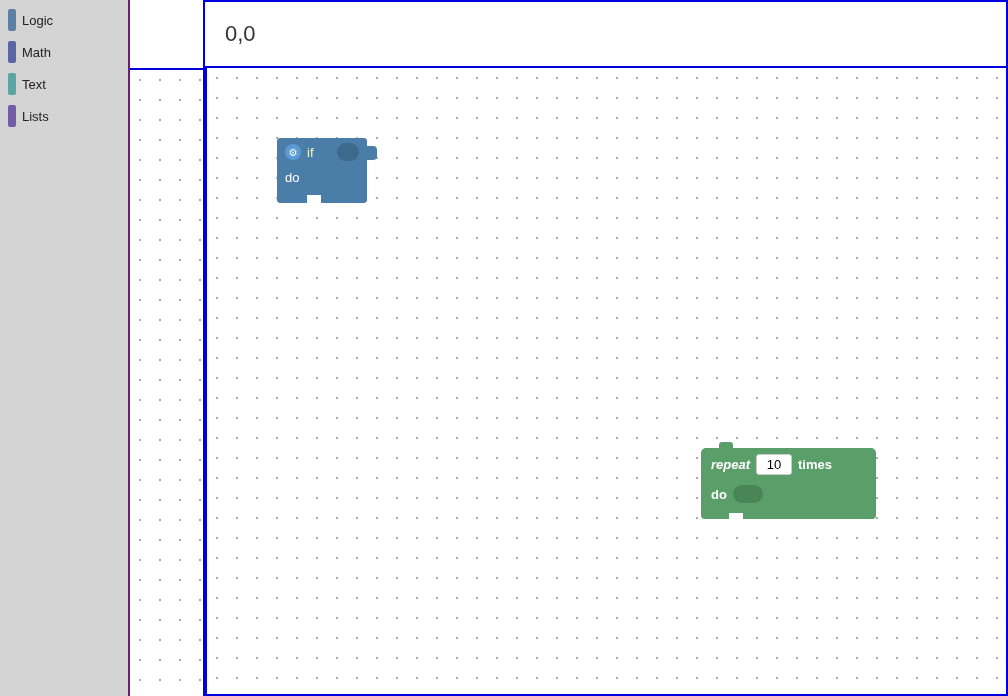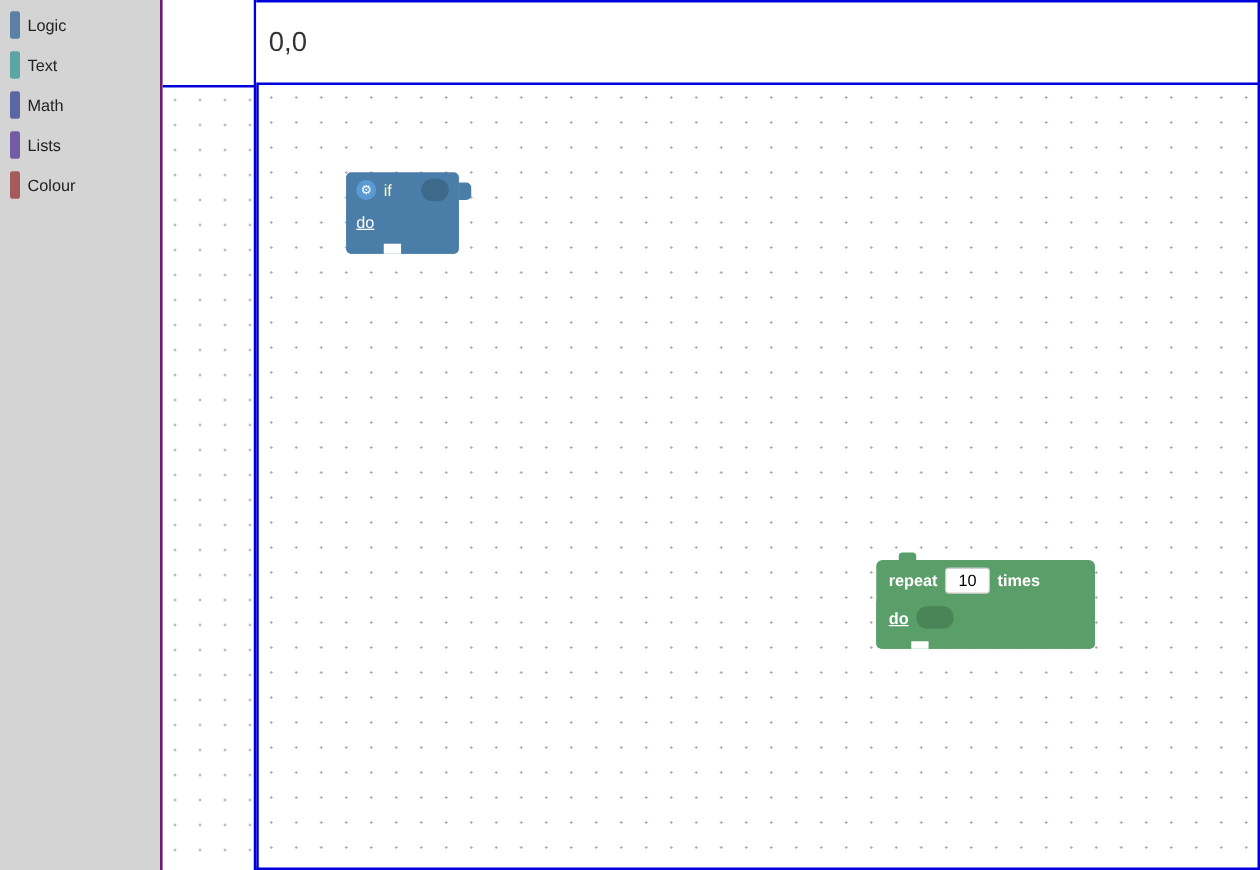--- a/index.html
+++ b/index.html
@@ -145,21 +145,20 @@
       padding: 4px 8px 8px 8px;
       border-radius: 0 0 0 0;
       display: flex;
       align-items: center;
       gap: 6px;
     }
 
     .do-label {
       color: white;
       font-size: 13px;
-      text-decoration: underline;
     }
 
     
     .if-bottom {
       display: flex;
       position: relative;
     }
 
     .if-bottom-left {
       width: 30px;
@@ -210,20 +209,21 @@
       width: 14px;
       height: 6px;
       background: #5a9e6a;
       border-radius: 3px 3px 0 0;
     }
 
     .repeat-label {
       color: white;
       font-size: 13px;
       font-weight: bold;
+      font-style: italic;
     }
 
     .repeat-input {
       background: white;
       border: 1px solid #ccc;
       border-radius: 3px;
       width: 36px;
       text-align: center;
       font-size: 13px;
       padding: 2px;
@@ -304,43 +304,39 @@
 <body>
 
 <div class="container">
 
   <div class="sidebar">
     <div class="sidebar-item">
       <div class="sidebar-color-bar" style="background:#5b80a5;"></div>
       <span>Logic</span>
     </div>
     <div class="sidebar-item">
+      <div class="sidebar-color-bar" style="background:#5b67a5;"></div>
+      <span>Math</span>
+    </div>
+    <div class="sidebar-item">
       <div class="sidebar-color-bar" style="background:#5ba5a5;"></div>
       <span>Text</span>
-    </div>
-    <div class="sidebar-item">
-      <div class="sidebar-color-bar" style="background:#5b67a5;"></div>
-      <span>Math</span>
     </div>
     <div class="sidebar-item">
       <div class="sidebar-color-bar" style="background:#745ba5;"></div>
       <span>Lists</span>
     </div>
-    <div class="sidebar-item">
-      <div class="sidebar-color-bar" style="background:#a55b5b;"></div>
-      <span>Colour</span>
-    </div>
     <div class="sidebar-section-gap"></div>
   </div>
 
   <div class="main-area">
 
     <div style="display:flex; height:68px; flex-shrink:0;">
       <div class="left-strip" style="height:68px; border-right:2px solid #0000dd; border-bottom:none; background:white; background-image:none;"></div>
-      <div class="coord-header" style="flex:1; border-left:none;padding-left:10px;">
+      <div class="coord-header" style="flex:1; border-left:none;">
         <span style="font-size:22px; color:#333;">0,0</span>
       </div>
     </div>
 
     <div style="display:flex; flex:1; min-height:0;">
       <div class="left-strip" style="border-right:2px solid #0000dd; border-top:2px solid #0000dd;"></div>
 
       <div class="workspace">
 
         <div class="block if-block">

